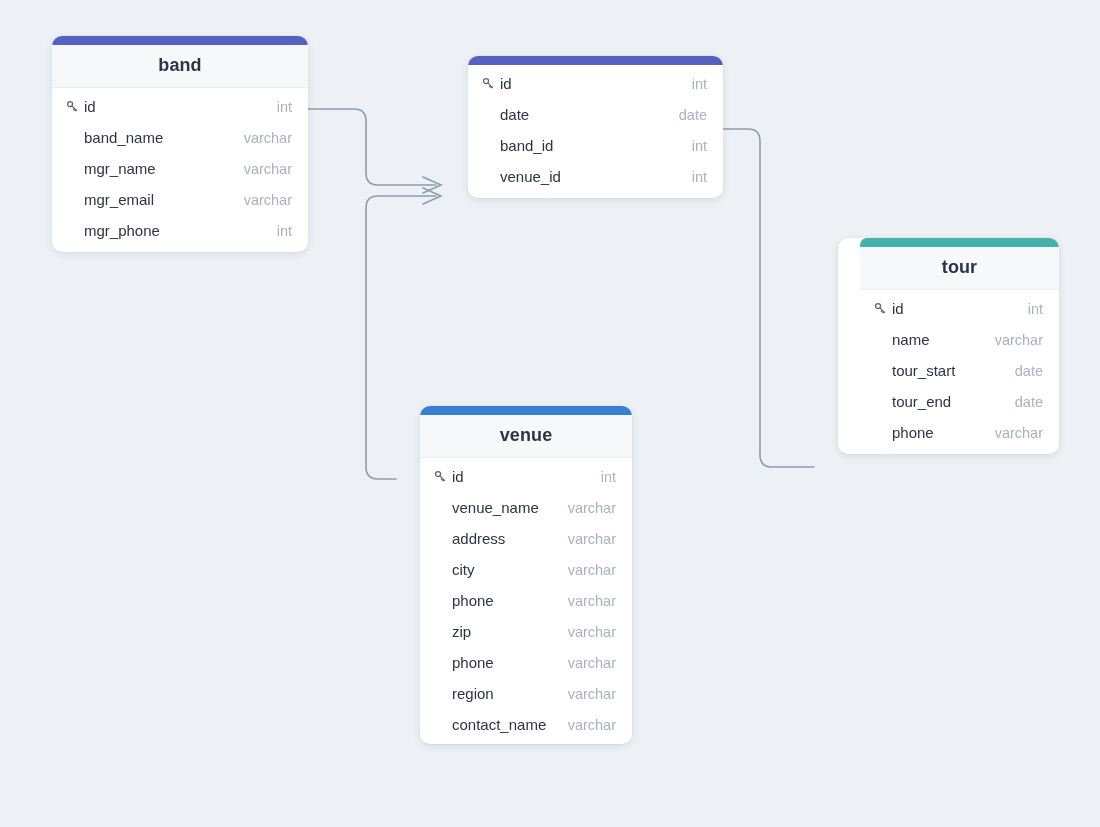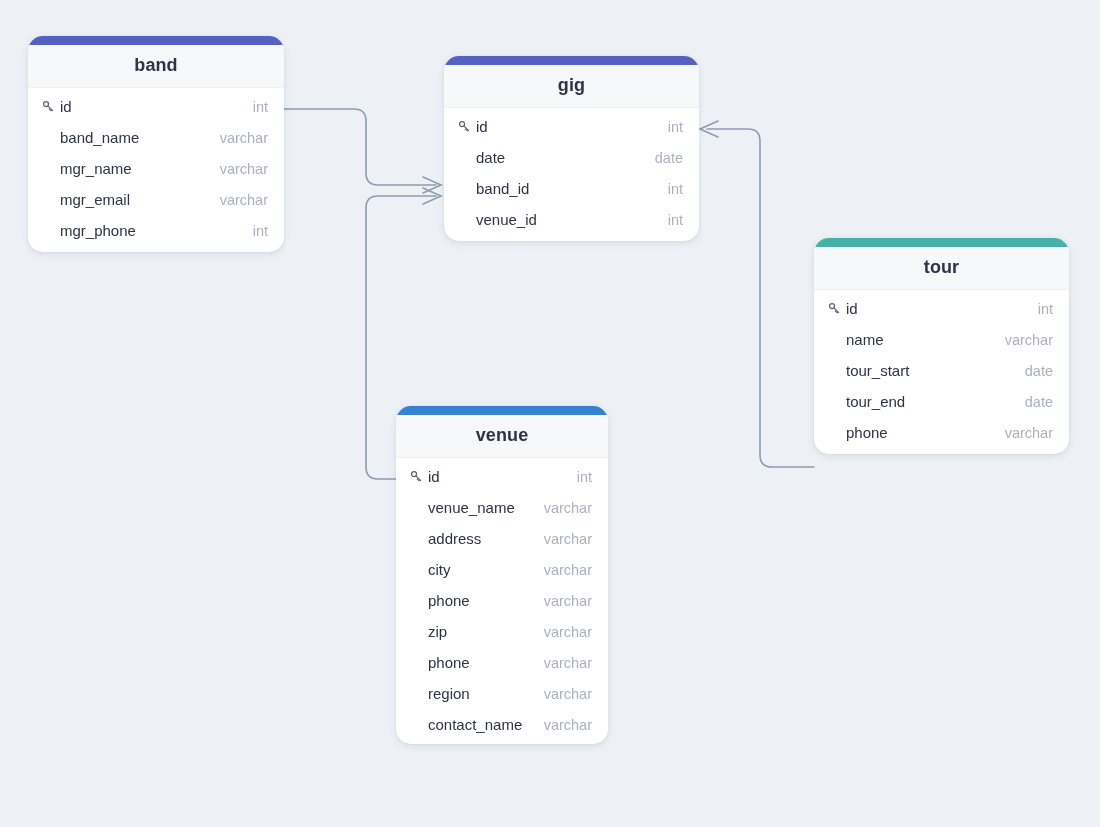--- a/index.html
+++ b/index.html
@@ -28,24 +28,25 @@
     width: 1100px;
     height: 827px;
     pointer-events: none;
     z-index: 1;
   }
 
   .table-card {
     position: absolute;
     z-index: 2;
     background: #ffffff;
-    border-radius: 15px;
+    border-radius: 10px;
     box-shadow: 0 2px 7px rgba(60, 80, 110, 0.13), 0 0 0 0.5px rgba(60,80,110,0.05);
     overflow: hidden;
     box-sizing: border-box;
+    margin-left: 24px;
   }
   .accent-bar {
     height: 9px;
     width: 100%;
     border-radius: 7px 7px 0 0;
   }
   .table-title {
     background: #f7f8fa;
     text-align: center;
     font-size: 18px;
@@ -84,21 +85,21 @@
   .col-type {
     font-size: 14.5px;
     color: #aab2bd;
     white-space: nowrap;
     text-align: left;
   }
 
   
   #table-band  { left: 28px;  top: 36px;  width: 256px; }
   #table-gig   { left: 444px; top: 56px;  width: 255px; }
-  #table-tour  { left: 814px; top: 238px; width: 255px; }
+  #table-tour  { left: 814px; top: 238px; width: 221px; padding-left: 22px; }
   #table-venue { left: 396px; top: 406px; width: 212px; }
 
   
   #table-venue .col-list { padding-bottom: 4px; }
 </style>
 </head>
 <body style="background: rgb(237, 241, 245);">
 
 <div id="canvas">
 
@@ -161,21 +162,20 @@
         <span class="key-slot"></span>
         <span class="col-name">mgr_phone</span>
         <span class="col-type">int</span>
       </div>
 
     </div>
   </div>
 
   <div class="table-card" id="table-gig">
     <div class="accent-bar" style="background: rgb(84, 97, 192);"></div>
-    <div class="table-title">gig</div>
     <div class="col-list">
 
       <div class="col-row pk">
         <span class="key-slot">
           <svg width="13" height="13" viewBox="0 0 16 16" fill="none" stroke="#5a6577" stroke-width="1.5" stroke-linecap="round">
             <circle cx="5" cy="5" r="3.1"></circle>
             <path d="M7.2,7.2 L13,13"></path>
             <path d="M10.4,10.4 L9,11.8"></path>
             <path d="M12,12 L10.8,13.2"></path>
           </svg>

